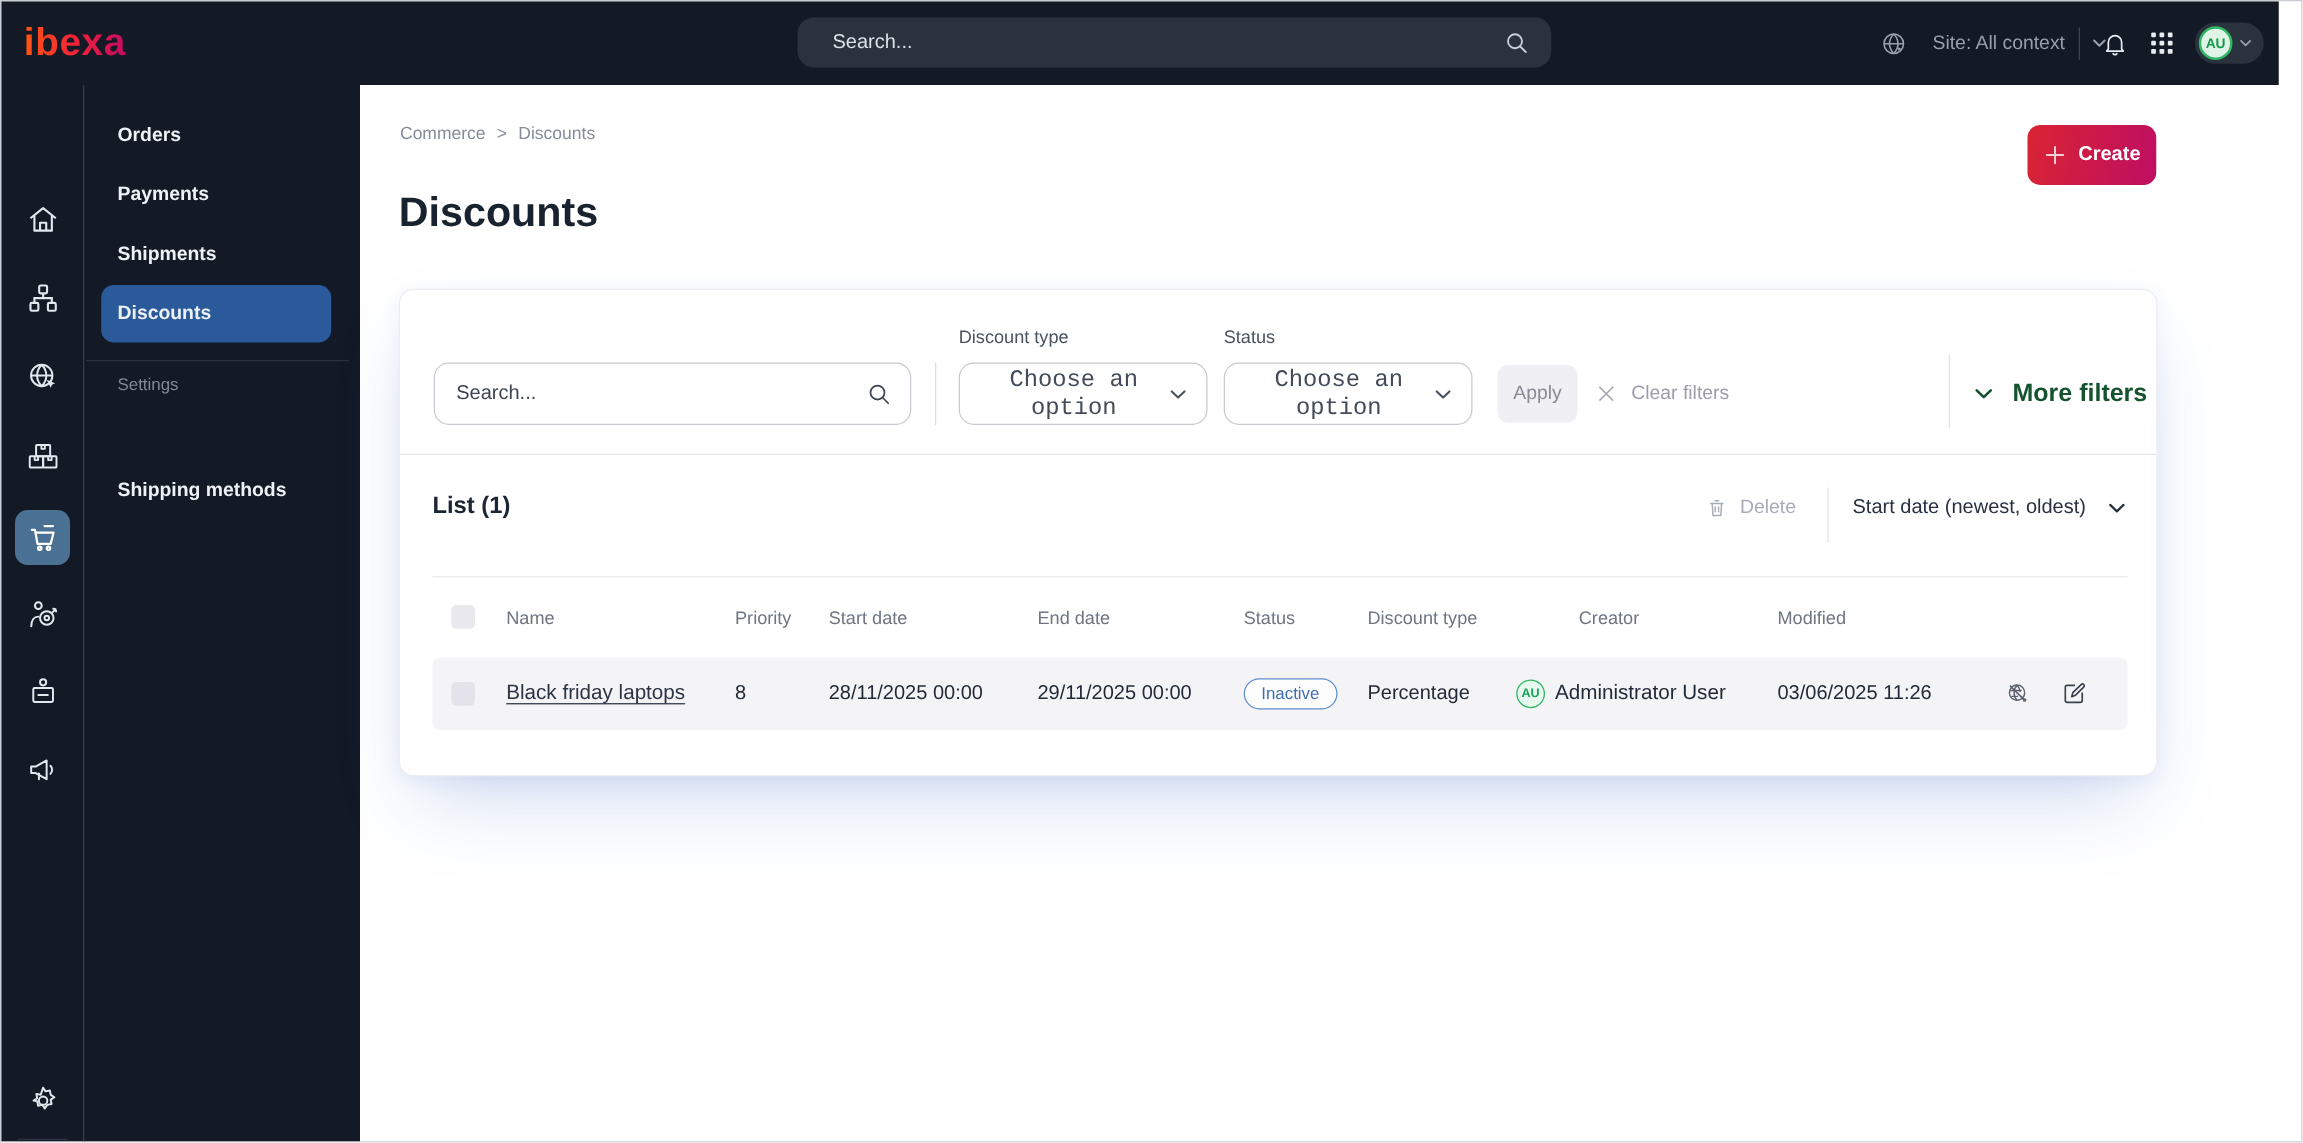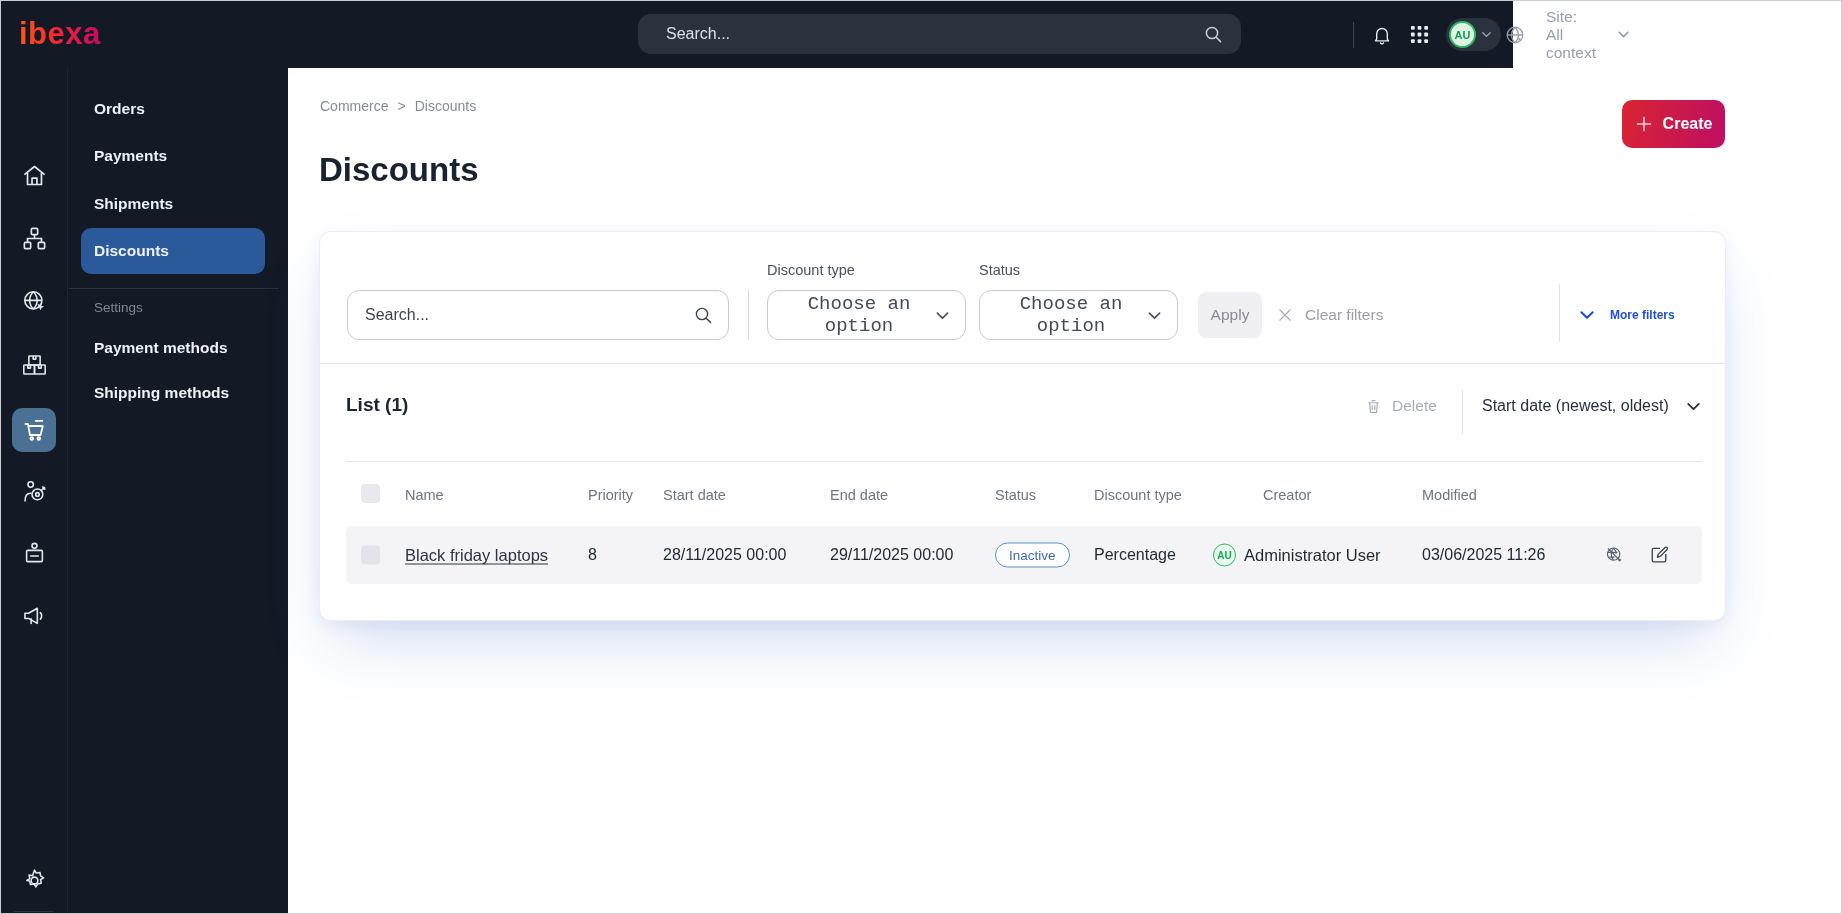--- a/index.html
+++ b/index.html
@@ -3,21 +3,21 @@
 <meta charset="utf-8">
 <style>
   * { margin:0; padding:0; box-sizing:border-box; }
   html,body { background:#e8eaee; }
   body { font-family:"Liberation Sans","DejaVu Sans",sans-serif; }
   .stage{
     position:relative; width:1842px; height:914px; background:#fff;
     border:1px solid #c9ccd3; overflow:hidden;
   }
   
-  .topbar{ position:absolute; left:0; top:0; width:1512px; height:67px; background:#131a26; }
+  .topbar{ position:absolute; left:0; top:0; width:1822px; height:67px; background:#131a26; }
   .logo{
     position:absolute; left:18px; top:15px; font-size:31px; font-weight:800; letter-spacing:.5px;
     background:linear-gradient(90deg,#ff5117 5%,#f01e3c 55%,#c40b63 100%);
     -webkit-background-clip:text; background-clip:text; color:transparent; cursor:pointer;
   }
   .gsearch{
     position:absolute; left:637px; top:13px; width:603px; height:40px; background:#2a323e;
     border-radius:13px; display:flex; align-items:center; padding:0 18px 0 28px;
   }
   .gsearch input{
@@ -97,21 +97,21 @@
     position:absolute; left:878px; top:60px; width:64px; height:46px; background:#f0eff3; border:none;
     border-radius:8px; color:#8b8995; font-size:15.5px; cursor:pointer; font-family:inherit;
   }
   .clear-btn{
     position:absolute; left:957px; top:60px; height:46px; display:flex; align-items:center; gap:12px;
     background:none; border:none; color:#9e9ca9; font-size:15.5px; cursor:pointer; font-family:inherit;
   }
   .clear-btn .icon{ color:#a9a7b2; }
   .more-btn{
     position:absolute; left:1258px; top:60px; height:46px; display:flex; align-items:center; gap:14px;
-    background:none; border:none; color:#1d4ed8; font-size:12px; font-weight:700; cursor:pointer; font-family:inherit;
+    background:none; border:none; color:#14532d; font-size:20px; font-weight:700; cursor:pointer; font-family:inherit;
   }
   
   .list-title{ position:absolute; left:26px; top:162px; font-size:19px; font-weight:700; color:#1c2533; }
   .delete-btn{
     position:absolute; left:1045px; top:160px; height:28px; display:flex; align-items:center; gap:10px;
     background:none; border:none; color:#a7acb6; font-size:15.5px; cursor:default; font-family:inherit;
   }
   .sort-btn{
     position:absolute; left:1162px; top:160px; height:28px; display:flex; align-items:center; gap:16px;
     background:none; border:none; color:#27303f; font-size:16px; font-weight:500; cursor:pointer; font-family:inherit;
@@ -307,21 +307,20 @@
 
   </nav>
 
   <nav class="panel">
     <button class="menu-item" style="top:64px">Payments</button>
     <button class="menu-item" style="top:17px">Orders</button>
     <button class="menu-item" style="top:112px">Shipments</button>
     <button class="menu-item active" style="top:160px">Discounts</button>
     <span class="panel-divider" style="top:220px"></span>
     <div class="section-label" style="top:232px">Settings</div>
-    <button class="menu-item" style="top:256px">Payment methods</button>
     <button class="menu-item" style="top:301px">Shipping methods</button>
   </nav>
 
   <main>
     <nav class="breadcrumb">
       <span class="link">Commerce</span>
       <span>&gt;</span>
       <span>Discounts</span>
     </nav>
 

